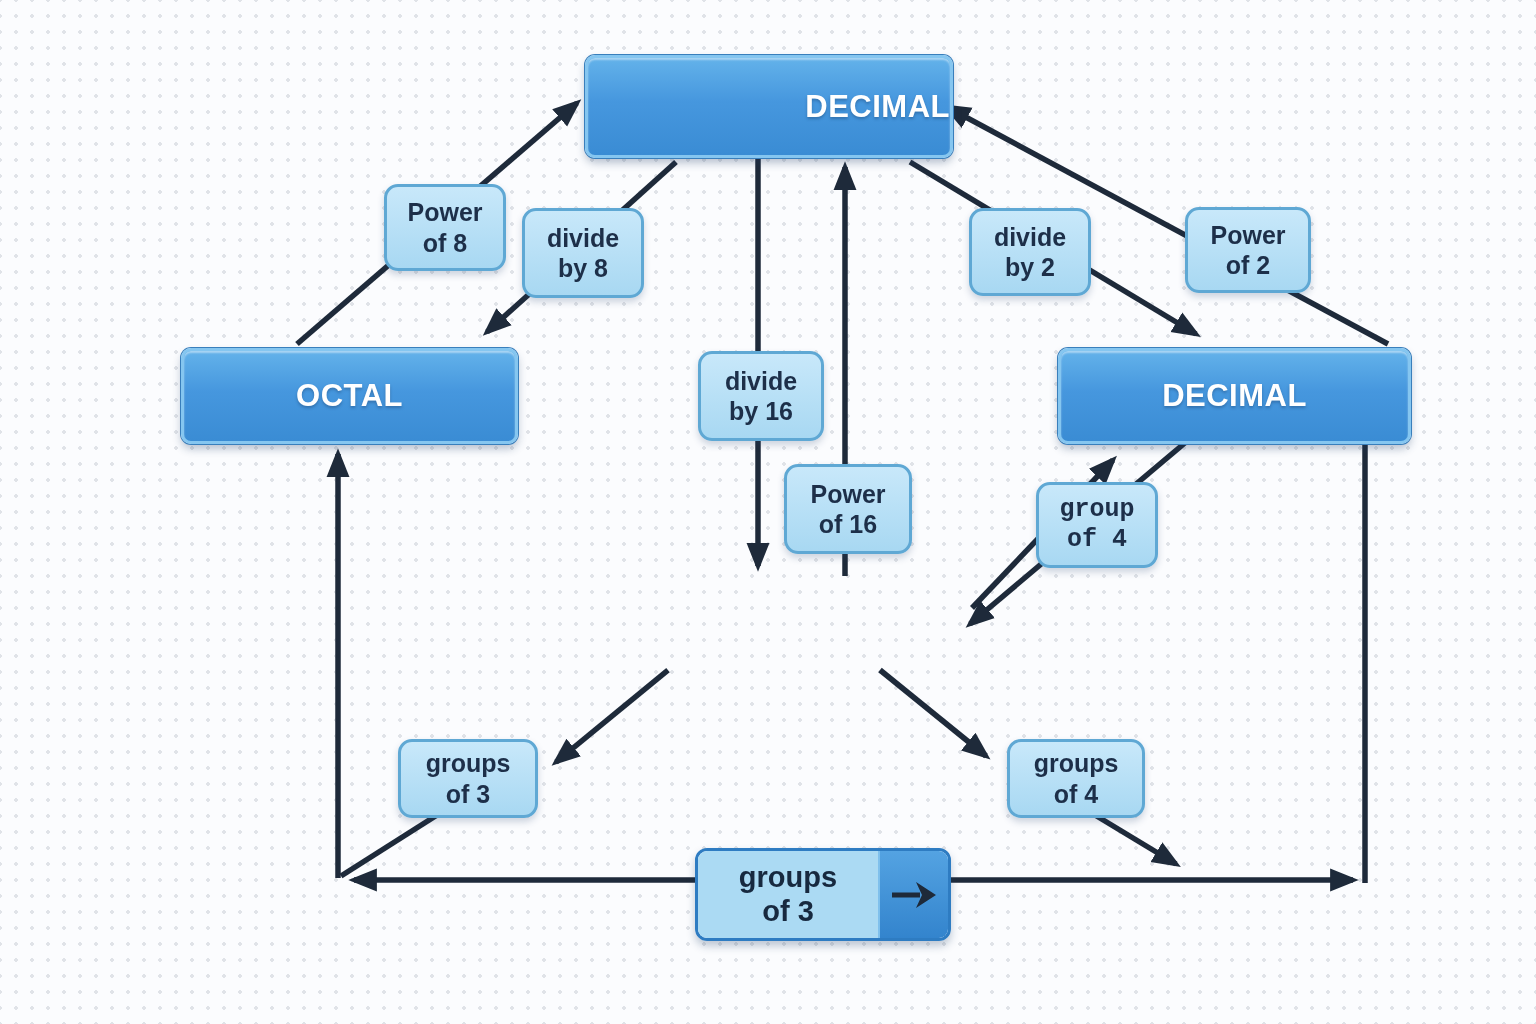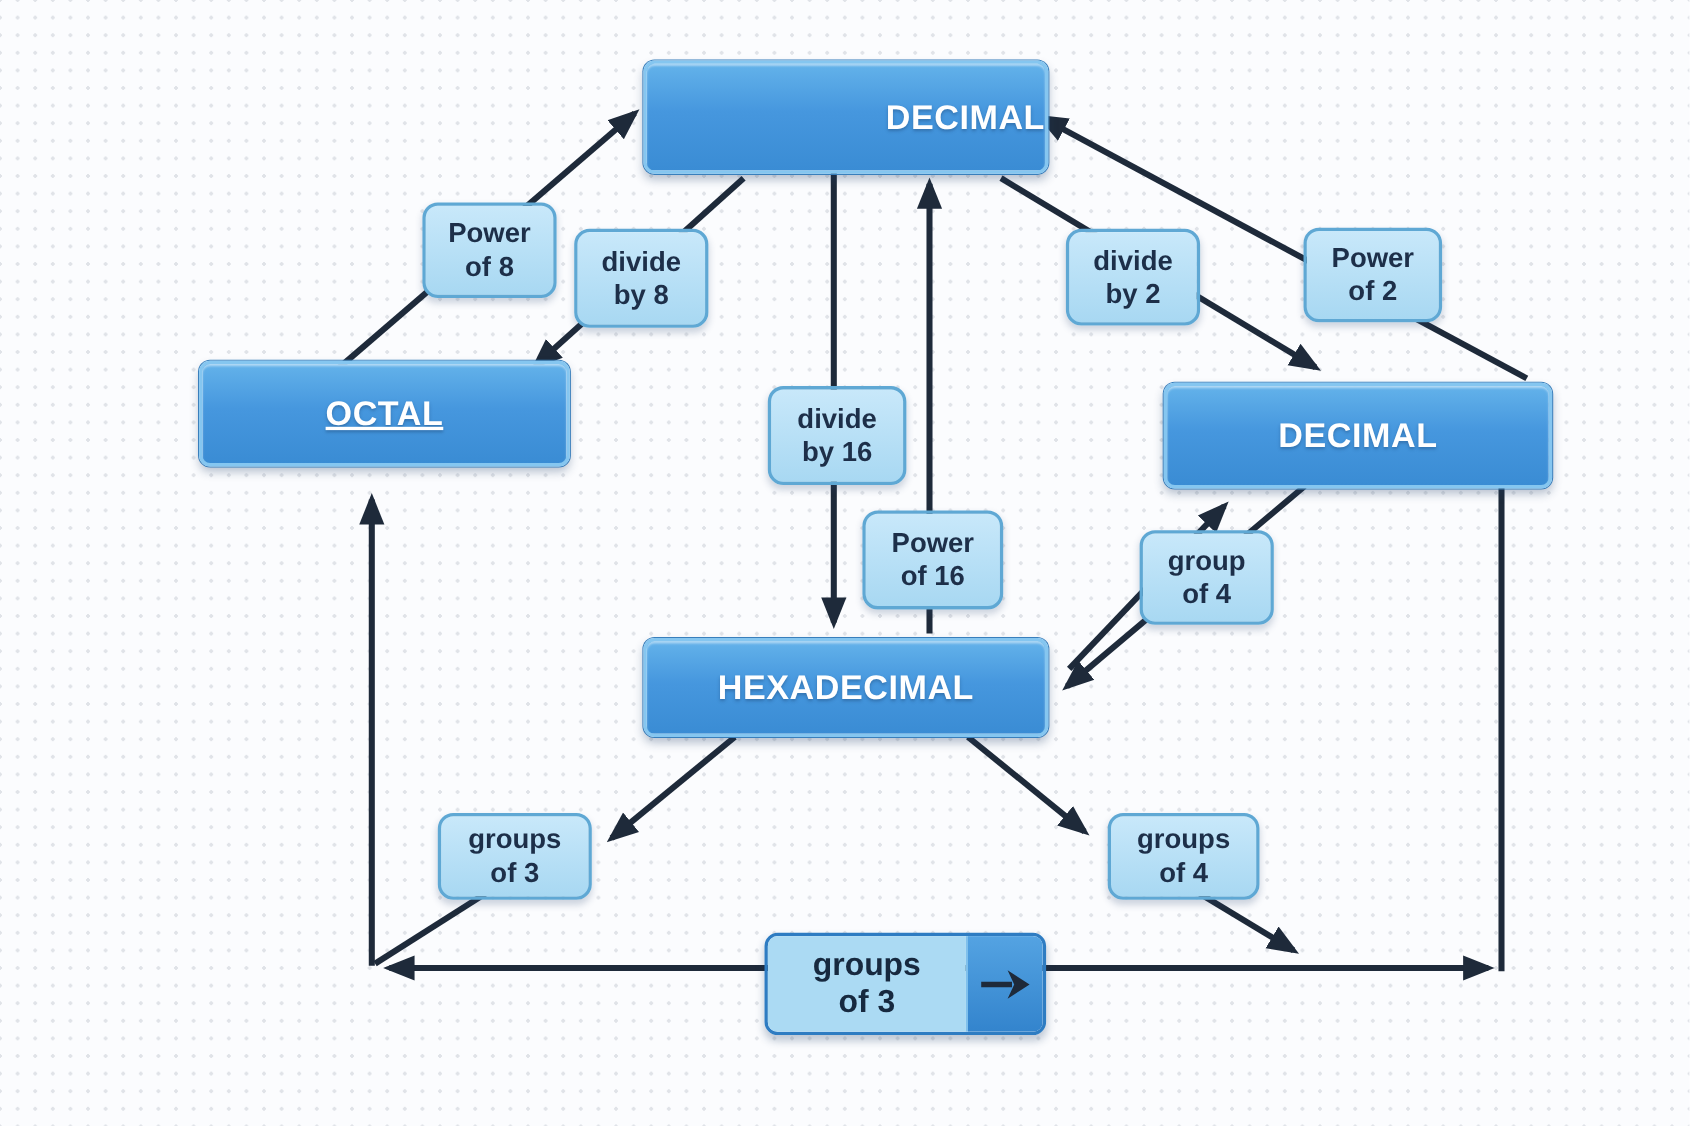--- a/index.html
+++ b/index.html
@@ -129,43 +129,40 @@
     <line x1="338" y1="878" x2="338" y2="454" marker-end="url(#ah)"></line>
 
     <line x1="354" y1="880" x2="1353" y2="880" marker-start="url(#ah)" marker-end="url(#ah)"></line>
 
     <line x1="1365" y1="442" x2="1365" y2="883"></line>
   </svg>
 
   <div class="node" style="left:585px; top:55px; width:362px; height:97px;justify-content:flex-end;">
     <span>DECIMAL</span>
   </div>
-  <div class="node" style="left:181px; top:328px; width:331px; height:90px;text-decoration:underline;">
+  <div class="node" style="left:181px; top:348px; width:331px; height:90px;">
     <span>OCTAL</span>
   </div>
   <div class="node" style="left:1058px; top:348px; width:347px; height:90px;">
     <span>DECIMAL</span>
-  </div>
-  <div class="node" style="left:585px; top:580px; width:362px; height:84px;">
-    <span>HEXADECIMAL</span>
   </div>
 
   <div class="edge-label" style="left:384px; top:184px; width:116px; height:81px;">Power
 of 8</div>
   <div class="edge-label" style="left:522px; top:208px; width:116px; height:84px;">divide
 by 8</div>
   <div class="edge-label" style="left:969px; top:208px; width:116px; height:82px;">divide
 by 2</div>
   <div class="edge-label" style="left:1185px; top:207px; width:120px; height:80px;">Power
 of 2</div>
   <div class="edge-label" style="left:698px; top:351px; width:120px; height:84px;">divide
 by 16</div>
   <div class="edge-label" style="left:784px; top:464px; width:122px; height:84px;">Power
 of 16</div>
-  <div class="edge-label" style="left:1036px; top:482px; width:116px; height:80px;">group
+  <div class="edge-label" style="left:1036px; top:482px; width:116px; height:80px;font-family:Liberation Mono, monospace;">group
 of 4</div>
   <div class="edge-label" style="left:398px; top:739px; width:134px; height:73px;">groups
 of 3</div>
   <div class="edge-label" style="left:1007px; top:739px; width:132px; height:73px;">groups
 of 4</div>
 
   <div class="bottom-box">
     <div class="bb-left">groups
 of 3</div>
     <div class="bb-right">

